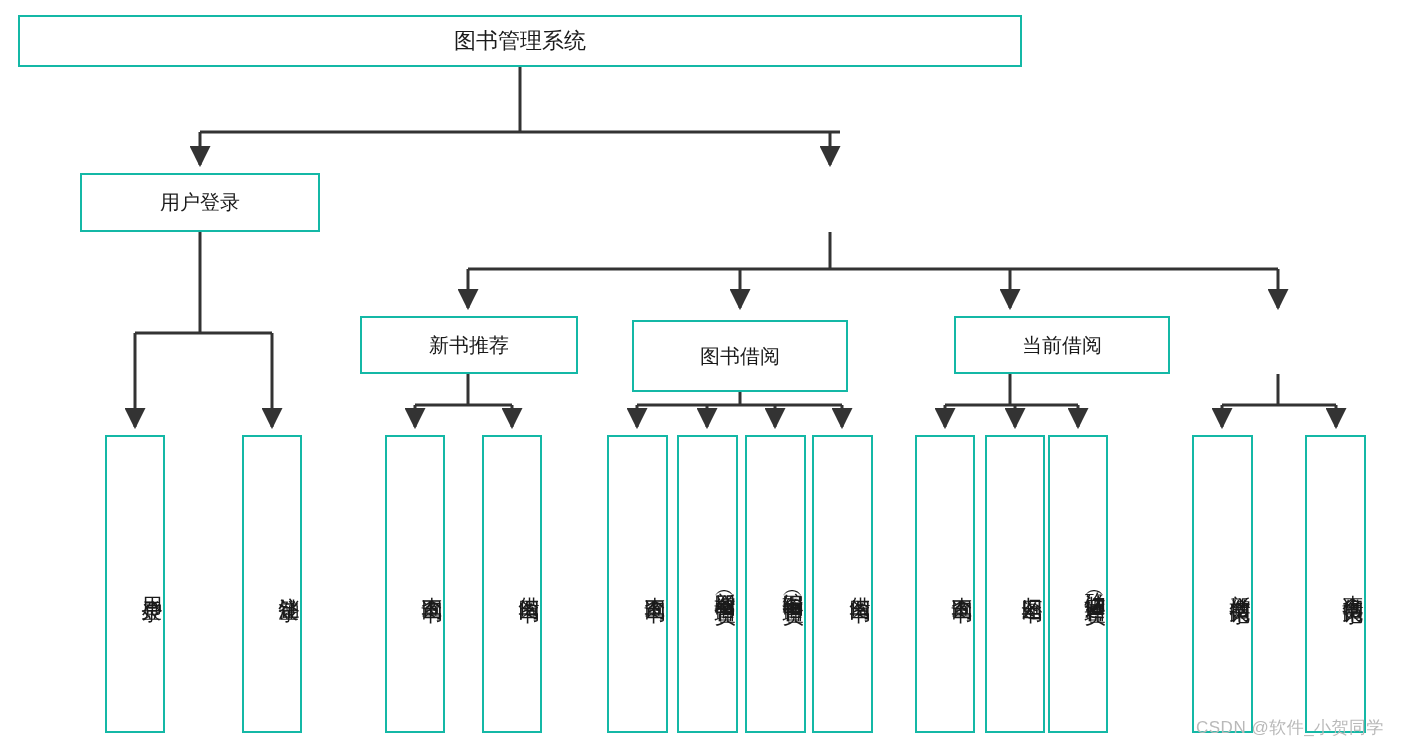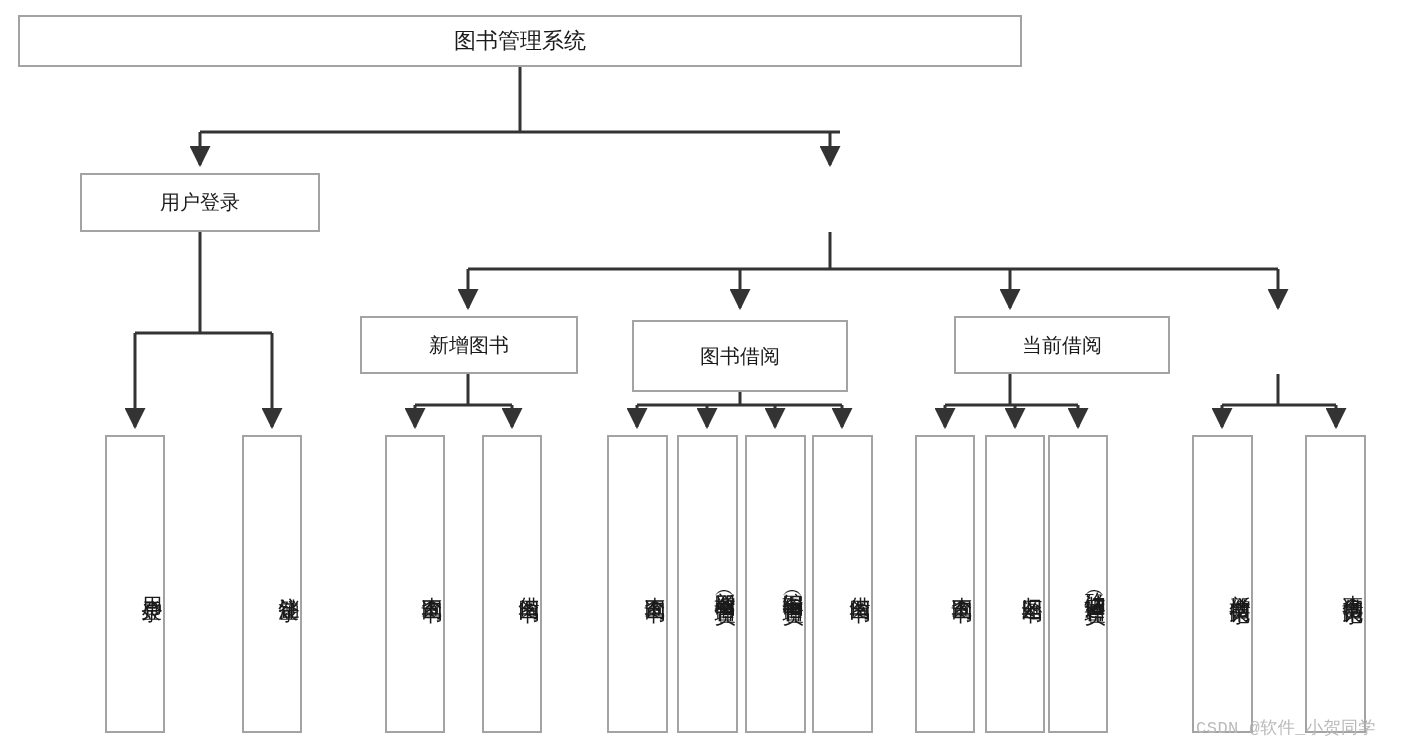--- a/index.html
+++ b/index.html
@@ -21,21 +21,21 @@
     position: absolute;
     left: 0;
     top: 0;
     width: 1405px;
     height: 747px;
     pointer-events: none;
   }
   .node {
     position: absolute;
     box-sizing: border-box;
-    border: 2px solid #a3a3a3;
+    border: 2px solid #14b8a6;
     background: #ffffff;
     display: flex;
     align-items: center;
     justify-content: center;
     color: #1a1a1a;
     text-align: center;
   }
   .node.root {
     font-size: 22px;
   }
@@ -120,21 +120,21 @@
 
   <div class="node root" style="left:18px; top:15px; width:1004px; height:52px;">
     <span>图书管理系统</span>
   </div>
 
   <div class="node lvl2" style="left:80px; top:173px; width:240px; height:59px;">
     <span>用户登录</span>
   </div>
 
   <div class="node lvl3" style="left:360px; top:316px; width:218px; height:58px;">
-    <span>新增图书</span>
+    <span>新书推荐</span>
   </div>
   <div class="node lvl3" style="left:632px; top:320px; width:216px; height:72px;">
     <span>图书借阅</span>
   </div>
   <div class="node lvl3" style="left:954px; top:316px; width:216px; height:58px;">
     <span>当前借阅</span>
   </div>
 
   <div class="node leaf" style="left:105px; top:435px; width:60px; height:298px;">
     <span>用户登录</span>
@@ -169,17 +169,17 @@
   <div class="node leaf" style="left:1048px; top:435px; width:60px; height:298px;">
     <span>确认归还（管理员）</span>
   </div>
   <div class="node leaf" style="left:1192px; top:435px; width:61px; height:298px;">
     <span>新增借阅记录</span>
   </div>
   <div class="node leaf" style="left:1305px; top:435px; width:61px; height:298px;">
     <span>查询借阅记录</span>
   </div>
 
-  <div class="watermark" style="left:1196px; top:716px;font-family:Liberation Mono, monospace;">
+  <div class="watermark" style="left:1196px; top:716px;">
     <span>CSDN @软件_小贺同学</span>
   </div>
 
 </div>
 
 </body></html>

